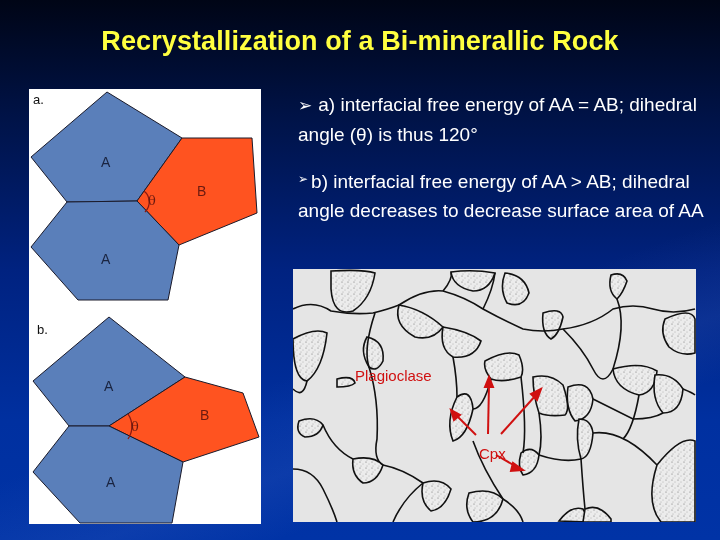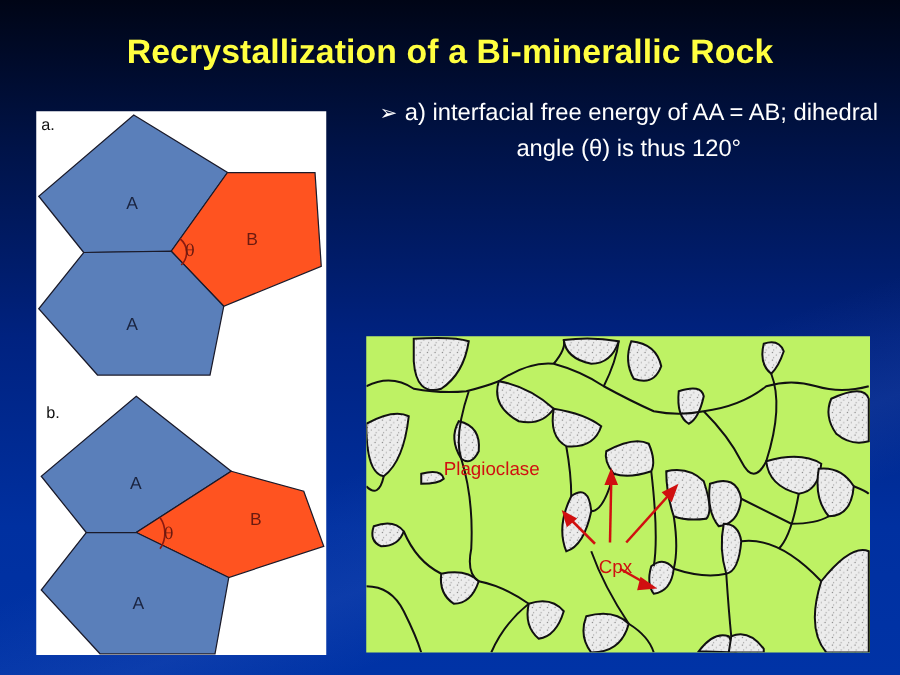--- a/index.html
+++ b/index.html
@@ -18,29 +18,29 @@
     position: absolute; left: 0; top: 26px; width: 720px;
     text-align: center; color: #ffff40;
     font-size: 27px; letter-spacing: 0.1px;
   }
   .diagram-panel {
     position: absolute; left: 29px; top: 89px; width: 232px; height: 435px;
     background: #ffffff;
   }
   .diagram-panel svg { position: absolute; left: 0; top: 0; }
   .bullets {
-    position: absolute; left: 298px; top: 76px; width: 410px;
-    color: #ffffff; font-size: 19px; line-height: 29px; text-align: center;
+    position: absolute; left: 298px; top: 90px; width: 410px;
+    color: #ffffff; font-size: 19px; line-height: 29px;
   }
   .bullet { position: relative; margin-bottom: 16px; }
   .bullet .arrow { font-size: 17px; margin-right: 6px; }
   .bullet.small-arrow .arrow { font-size: 12px; vertical-align: 5px; margin-right: 3px; }
   .micro-panel {
     position: absolute; left: 293px; top: 269px; width: 403px; height: 253px;
-    background: #bef264; overflow: hidden;
+    background: #e5e5e5; overflow: hidden;
   }
   .micro-panel svg { position: absolute; left: 0; top: 0; }
   .micro-label {
     position: absolute; color: #d01010; font-size: 15px;
   }
 </style>
 </head>
 <body>
 
 <div class="sweep"></div>
@@ -77,20 +77,23 @@
       <text x="171" y="331" font-size="14" fill="#6a1a10" font-family="Liberation Sans, sans-serif">B</text>
       <text x="77" y="398" font-size="14" fill="#1a2440" font-family="Liberation Sans, sans-serif">A</text>
       <text x="102" y="342" font-size="13" fill="#6a1a10" font-family="DejaVu Serif, serif">θ</text>
     </g>
   </svg>
 </div>
 
 <div class="bullets">
   <div class="bullet">
     <span class="arrow">➢</span><span>a) interfacial free energy of AA = AB; dihedral angle (θ) is thus 120°</span>
+  </div>
+  <div class="bullet small-arrow">
+    <span class="arrow">➢</span><span>b) interfacial free energy of AA &gt; AB; dihedral angle decreases to decrease surface area of AA</span>
   </div>
 </div>
 
 <div class="micro-panel">
   <svg width="403" height="253" viewBox="0 0 403 253">
     <defs>
       <pattern id="stip" width="6" height="6" patternUnits="userSpaceOnUse">
         <rect width="6" height="6" fill="#ececec"></rect>
         <circle cx="1" cy="1" r="0.5" fill="#555"></circle>
         <circle cx="4" cy="3" r="0.45" fill="#777"></circle>

